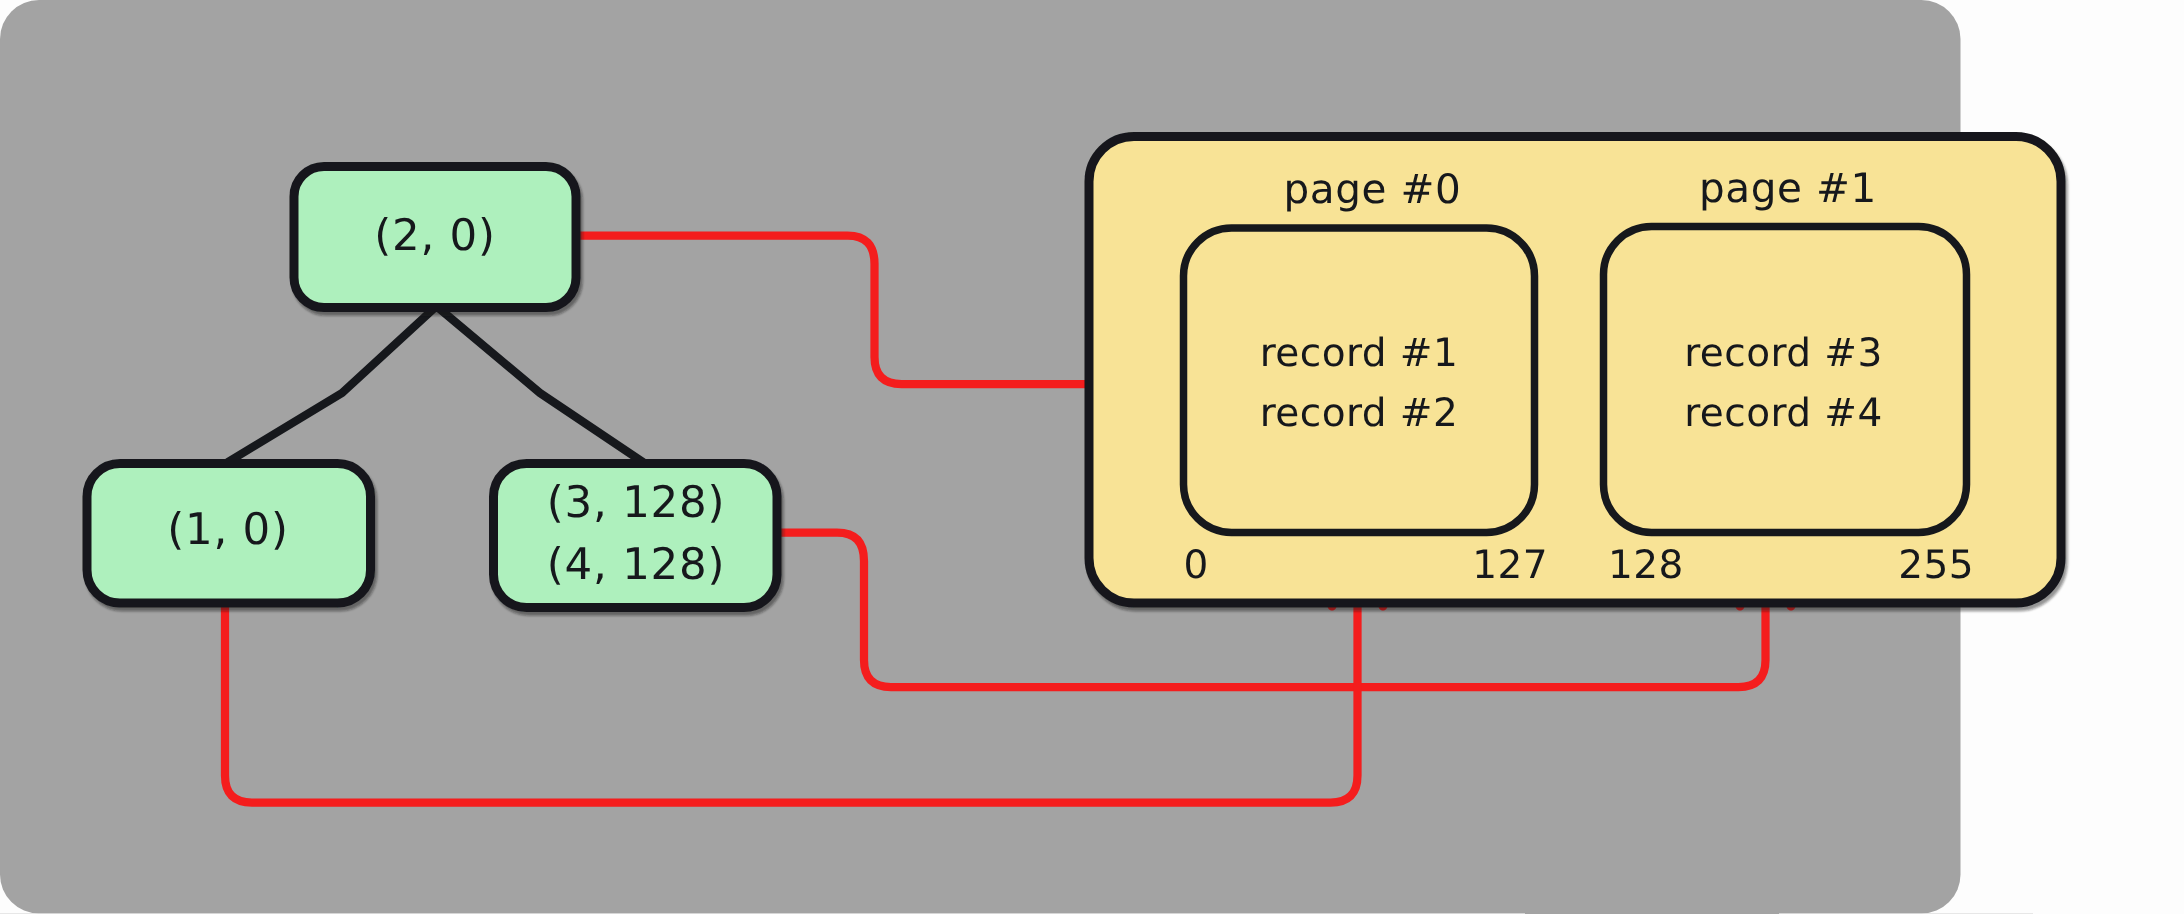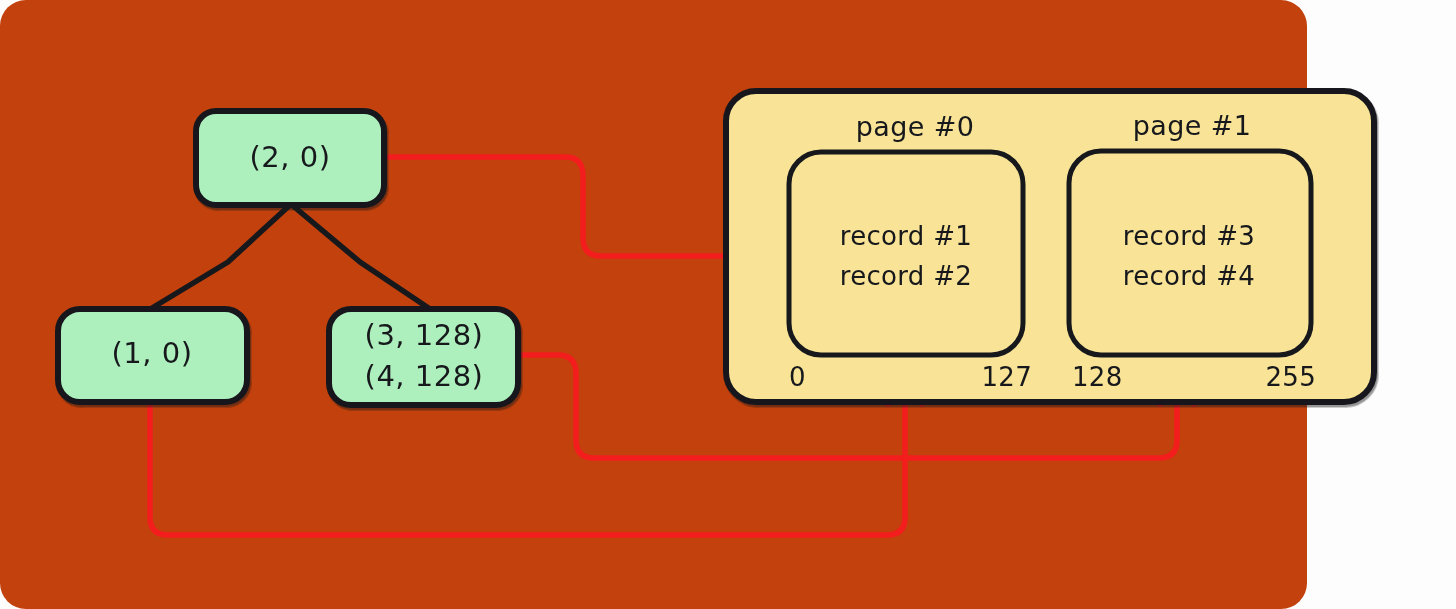--- a/index.html
+++ b/index.html
@@ -11,21 +11,21 @@
   body {
     width: 1456px;
     height: 609px;
     overflow: hidden;
     font-family: "DejaVu Sans", sans-serif;
   }
   #diagram-root {
     position: relative;
     width: 1307px;
     height: 609px;
-    background: #c2410c;
+    background: #a3a3a3;
     border-radius: 26px;
   }
   svg#scene {
     position: absolute;
     top: 0;
     left: 0;
     width: 1456px;
     height: 609px;
   }
   

